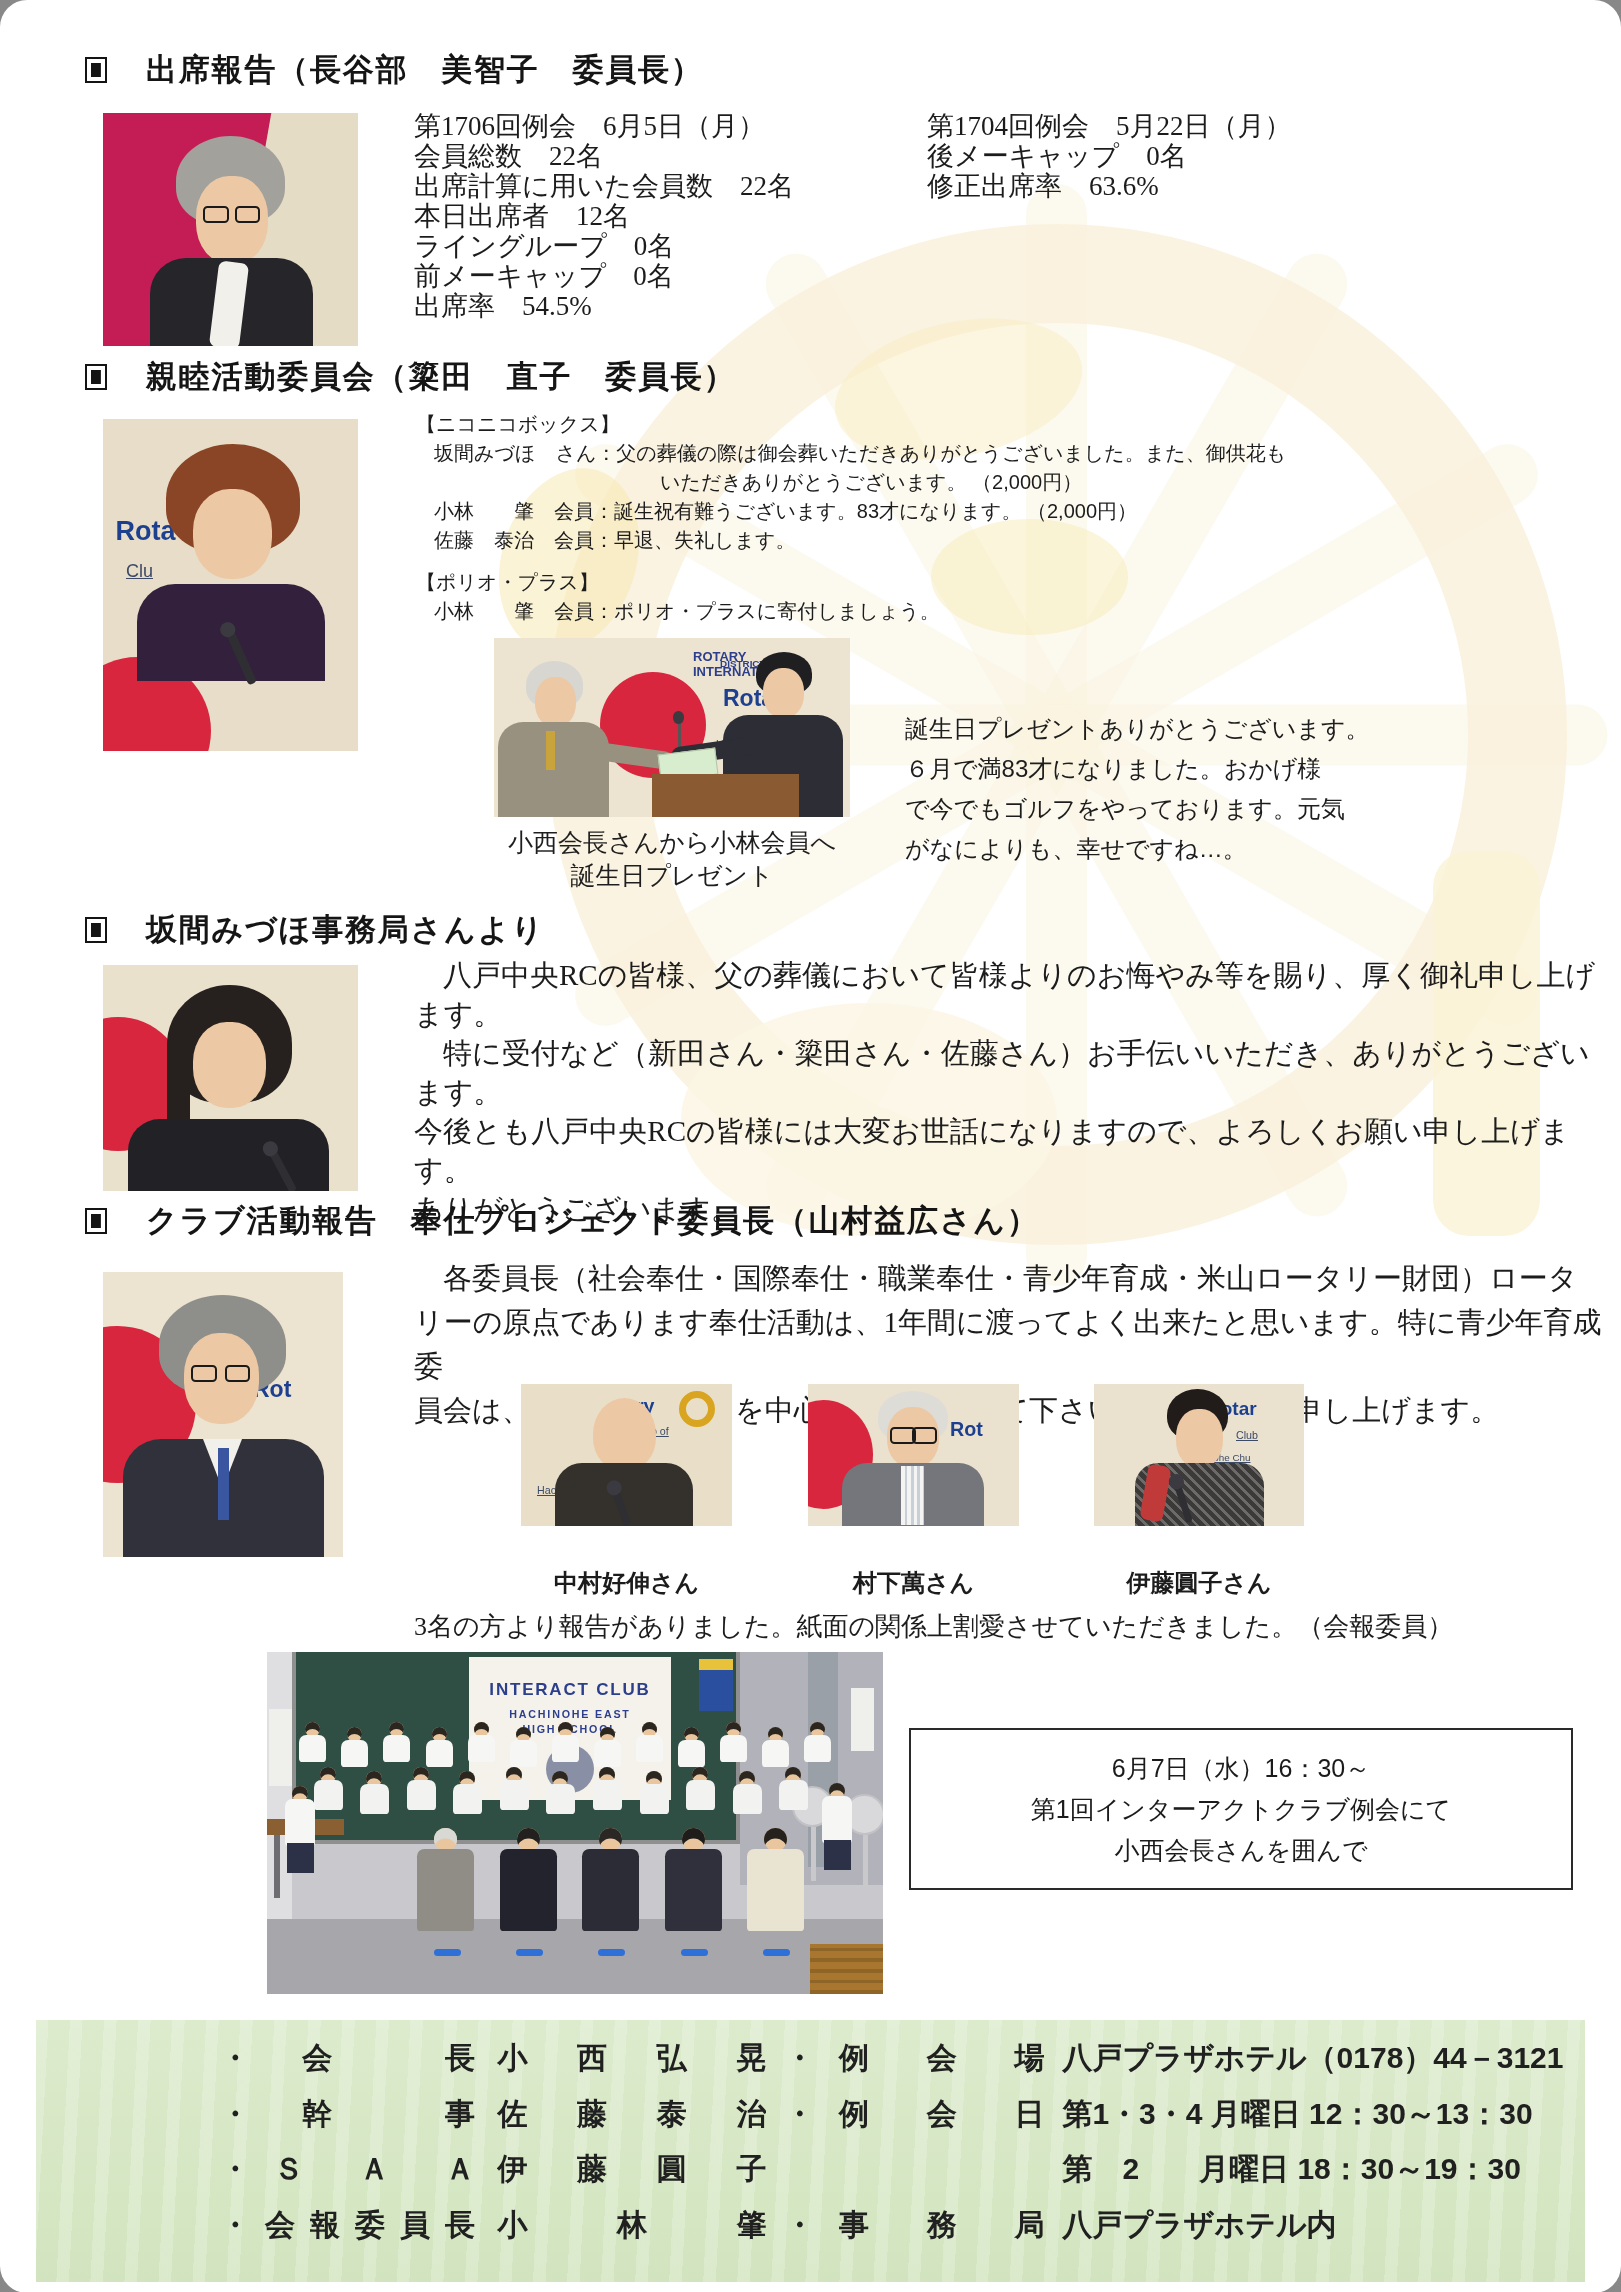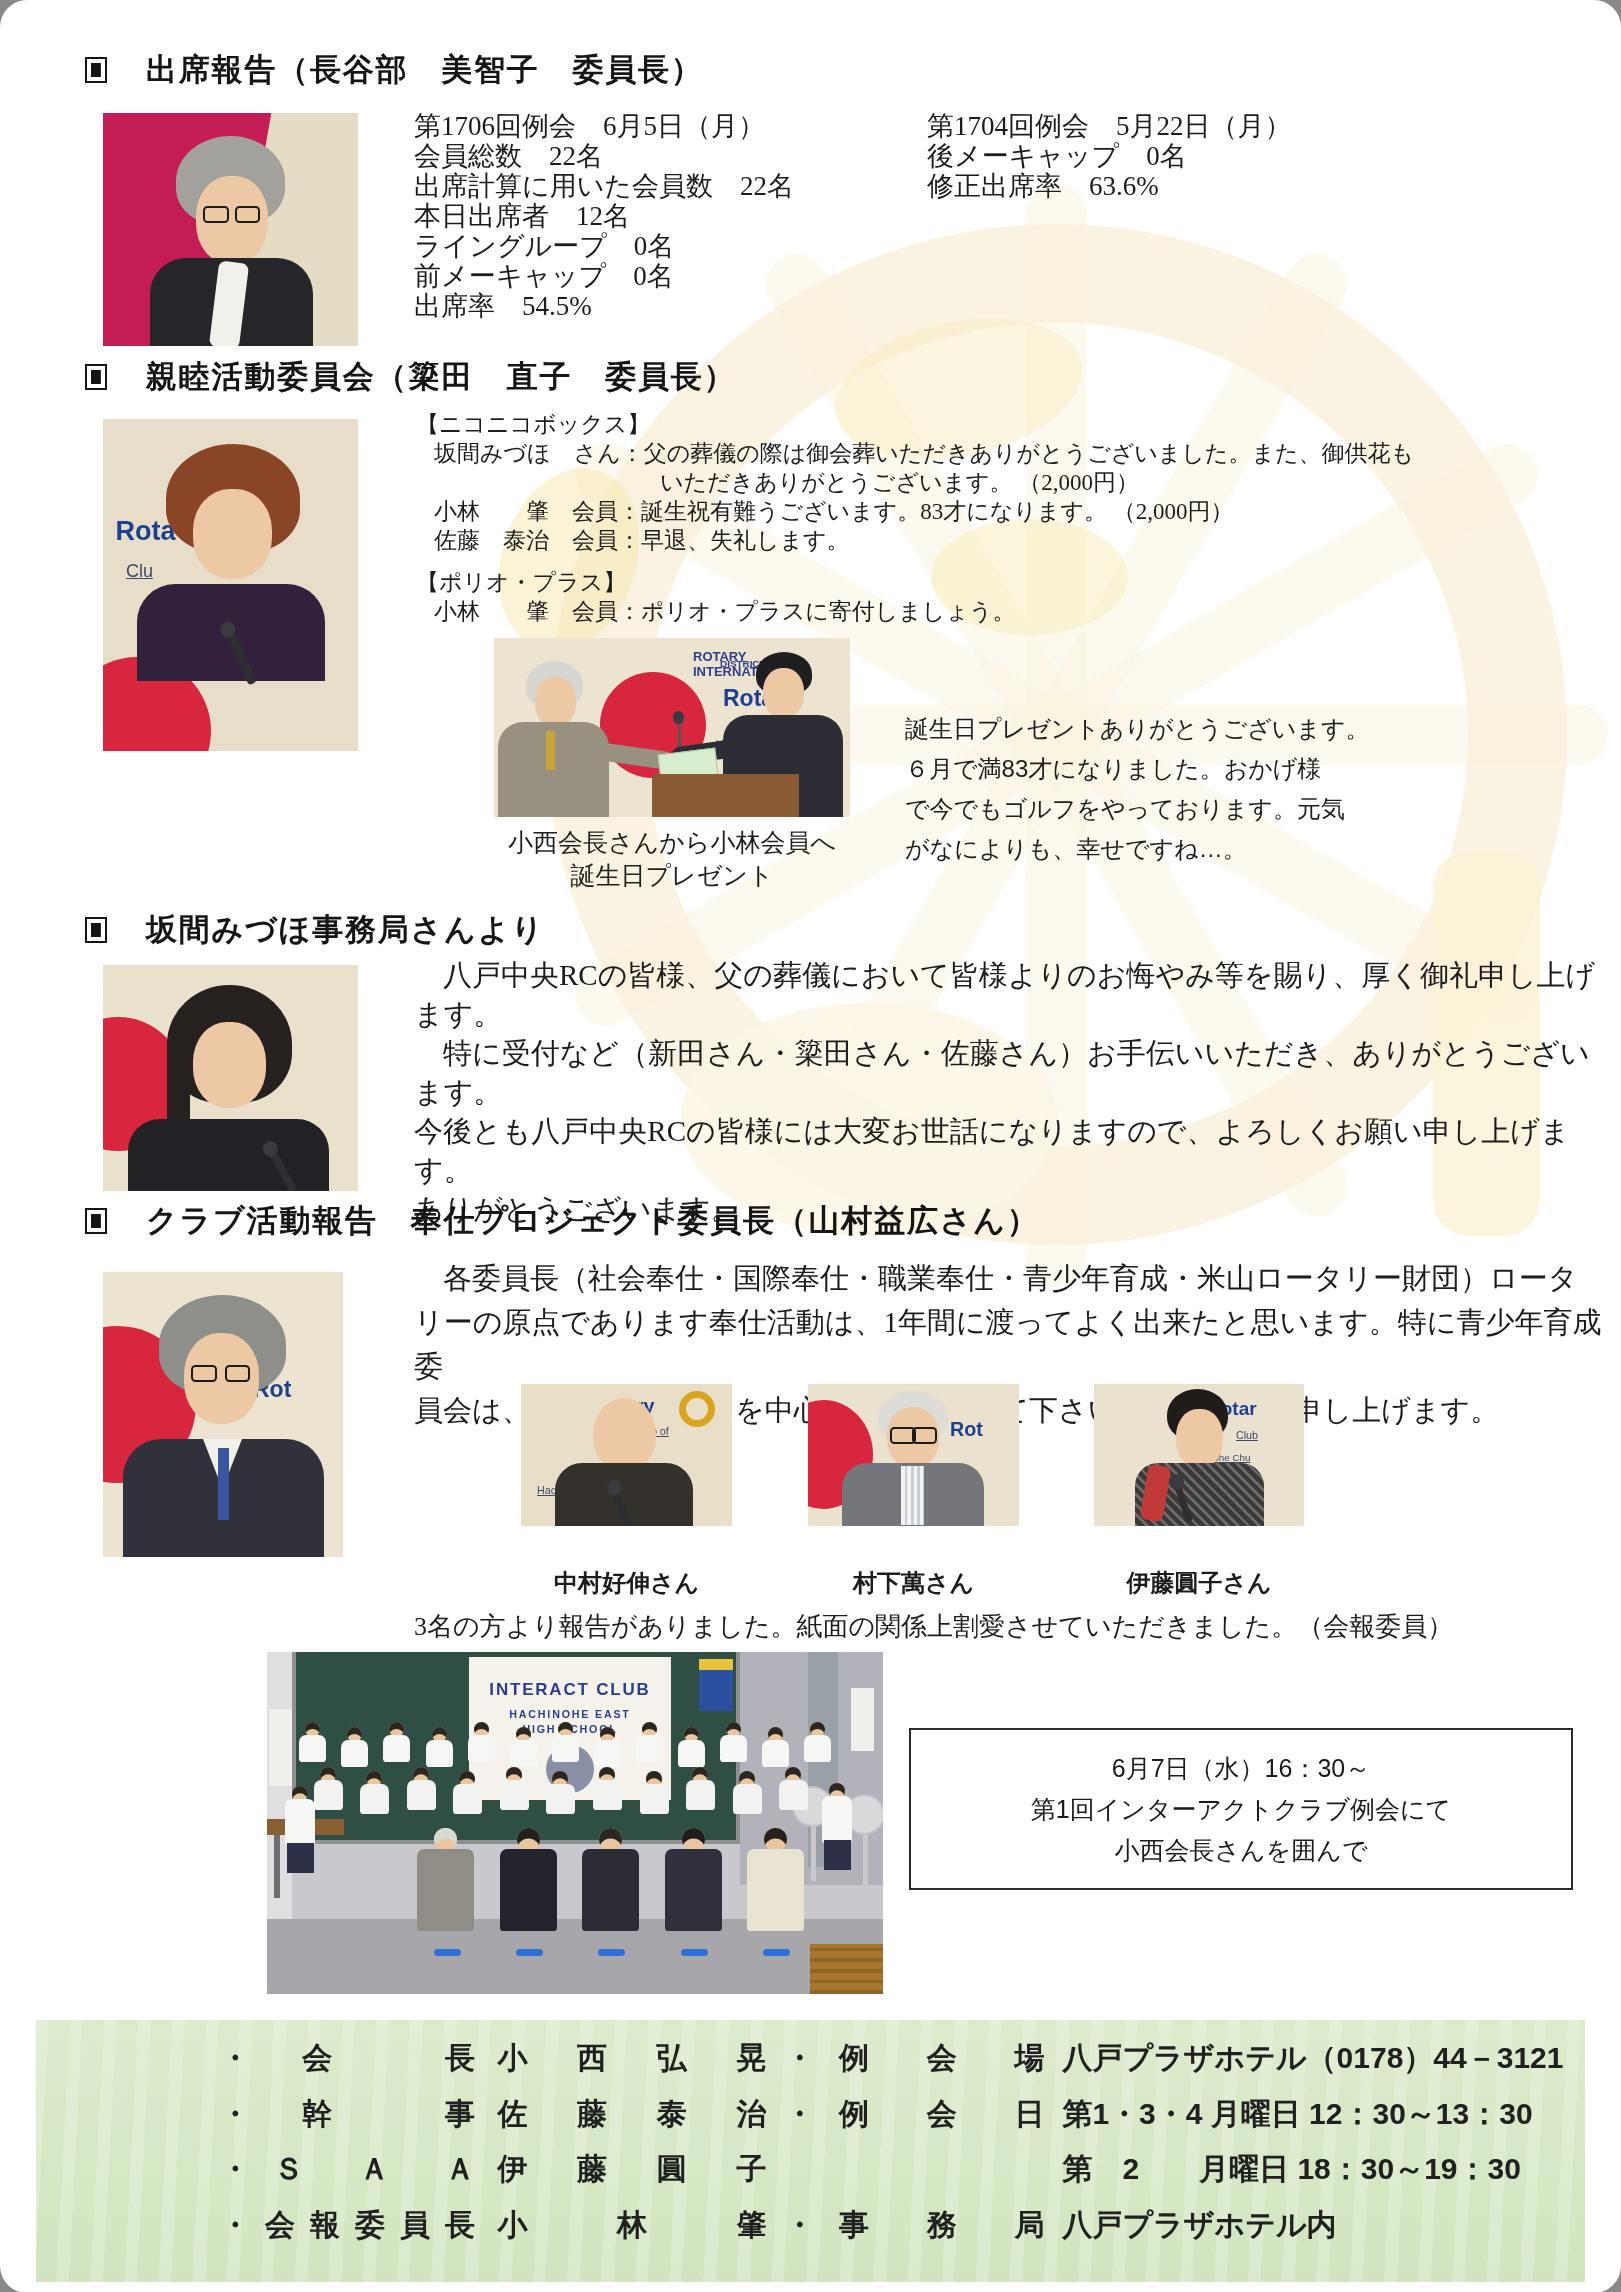--- a/index.html
+++ b/index.html
@@ -14,21 +14,21 @@
             border-radius:36px;opacity:.5;}
   .wm-blob{position:absolute;border-radius:50%;}
   
   .content{position:absolute;inset:0;z-index:1;}
   .sec-head{position:absolute;display:flex;align-items:center;gap:39px;
             font-size:31px;font-weight:700;letter-spacing:1.8px;color:#151515;}
   .bullet{display:inline-block;width:18px;height:22.4px;border:2.7px solid #141414;
           background:linear-gradient(#141414,#141414) center/9.9px 14.3px no-repeat;}
   .att{position:absolute;font-family:"Liberation Serif",serif;font-size:27px;line-height:30px;color:#1c1c1c;}
   .para{position:absolute;font-family:"Liberation Serif",serif;font-size:29px;color:#1c1c1c;}
-  .nico{position:absolute;font-family:Liberation Serif, serif;font-size:23px;line-height:29px;color:#1c1c1c;}
+  .nico{position:absolute;font-family:Liberation Sans, sans-serif;font-size:20px;line-height:29px;color:#1c1c1c;}
   .nico div{white-space:pre;}
   .photo{position:absolute;overflow:hidden;background:#eae1cd;}
   .t-navy{position:absolute;color:#1d3f8f;font-weight:700;}
   .t-sm{position:absolute;color:#3d4a66;text-decoration:underline;}
   .flagred{position:absolute;background:#d7263d;border-radius:50%;}
   .hair,.face,.pbody,.scarf,.envelope,.lectern,.microd{position:absolute;}
   .face{background:#ecc9a4;border-radius:46%;}
   .gl{position:absolute;}
   .gl::before,.gl::after{content:"";position:absolute;width:21.5px;height:13.4px;border:2.7px solid #1a1a1a;border-radius:4.5px;top:0;}
   .gl::before{left:0;} .gl::after{right:0;}

